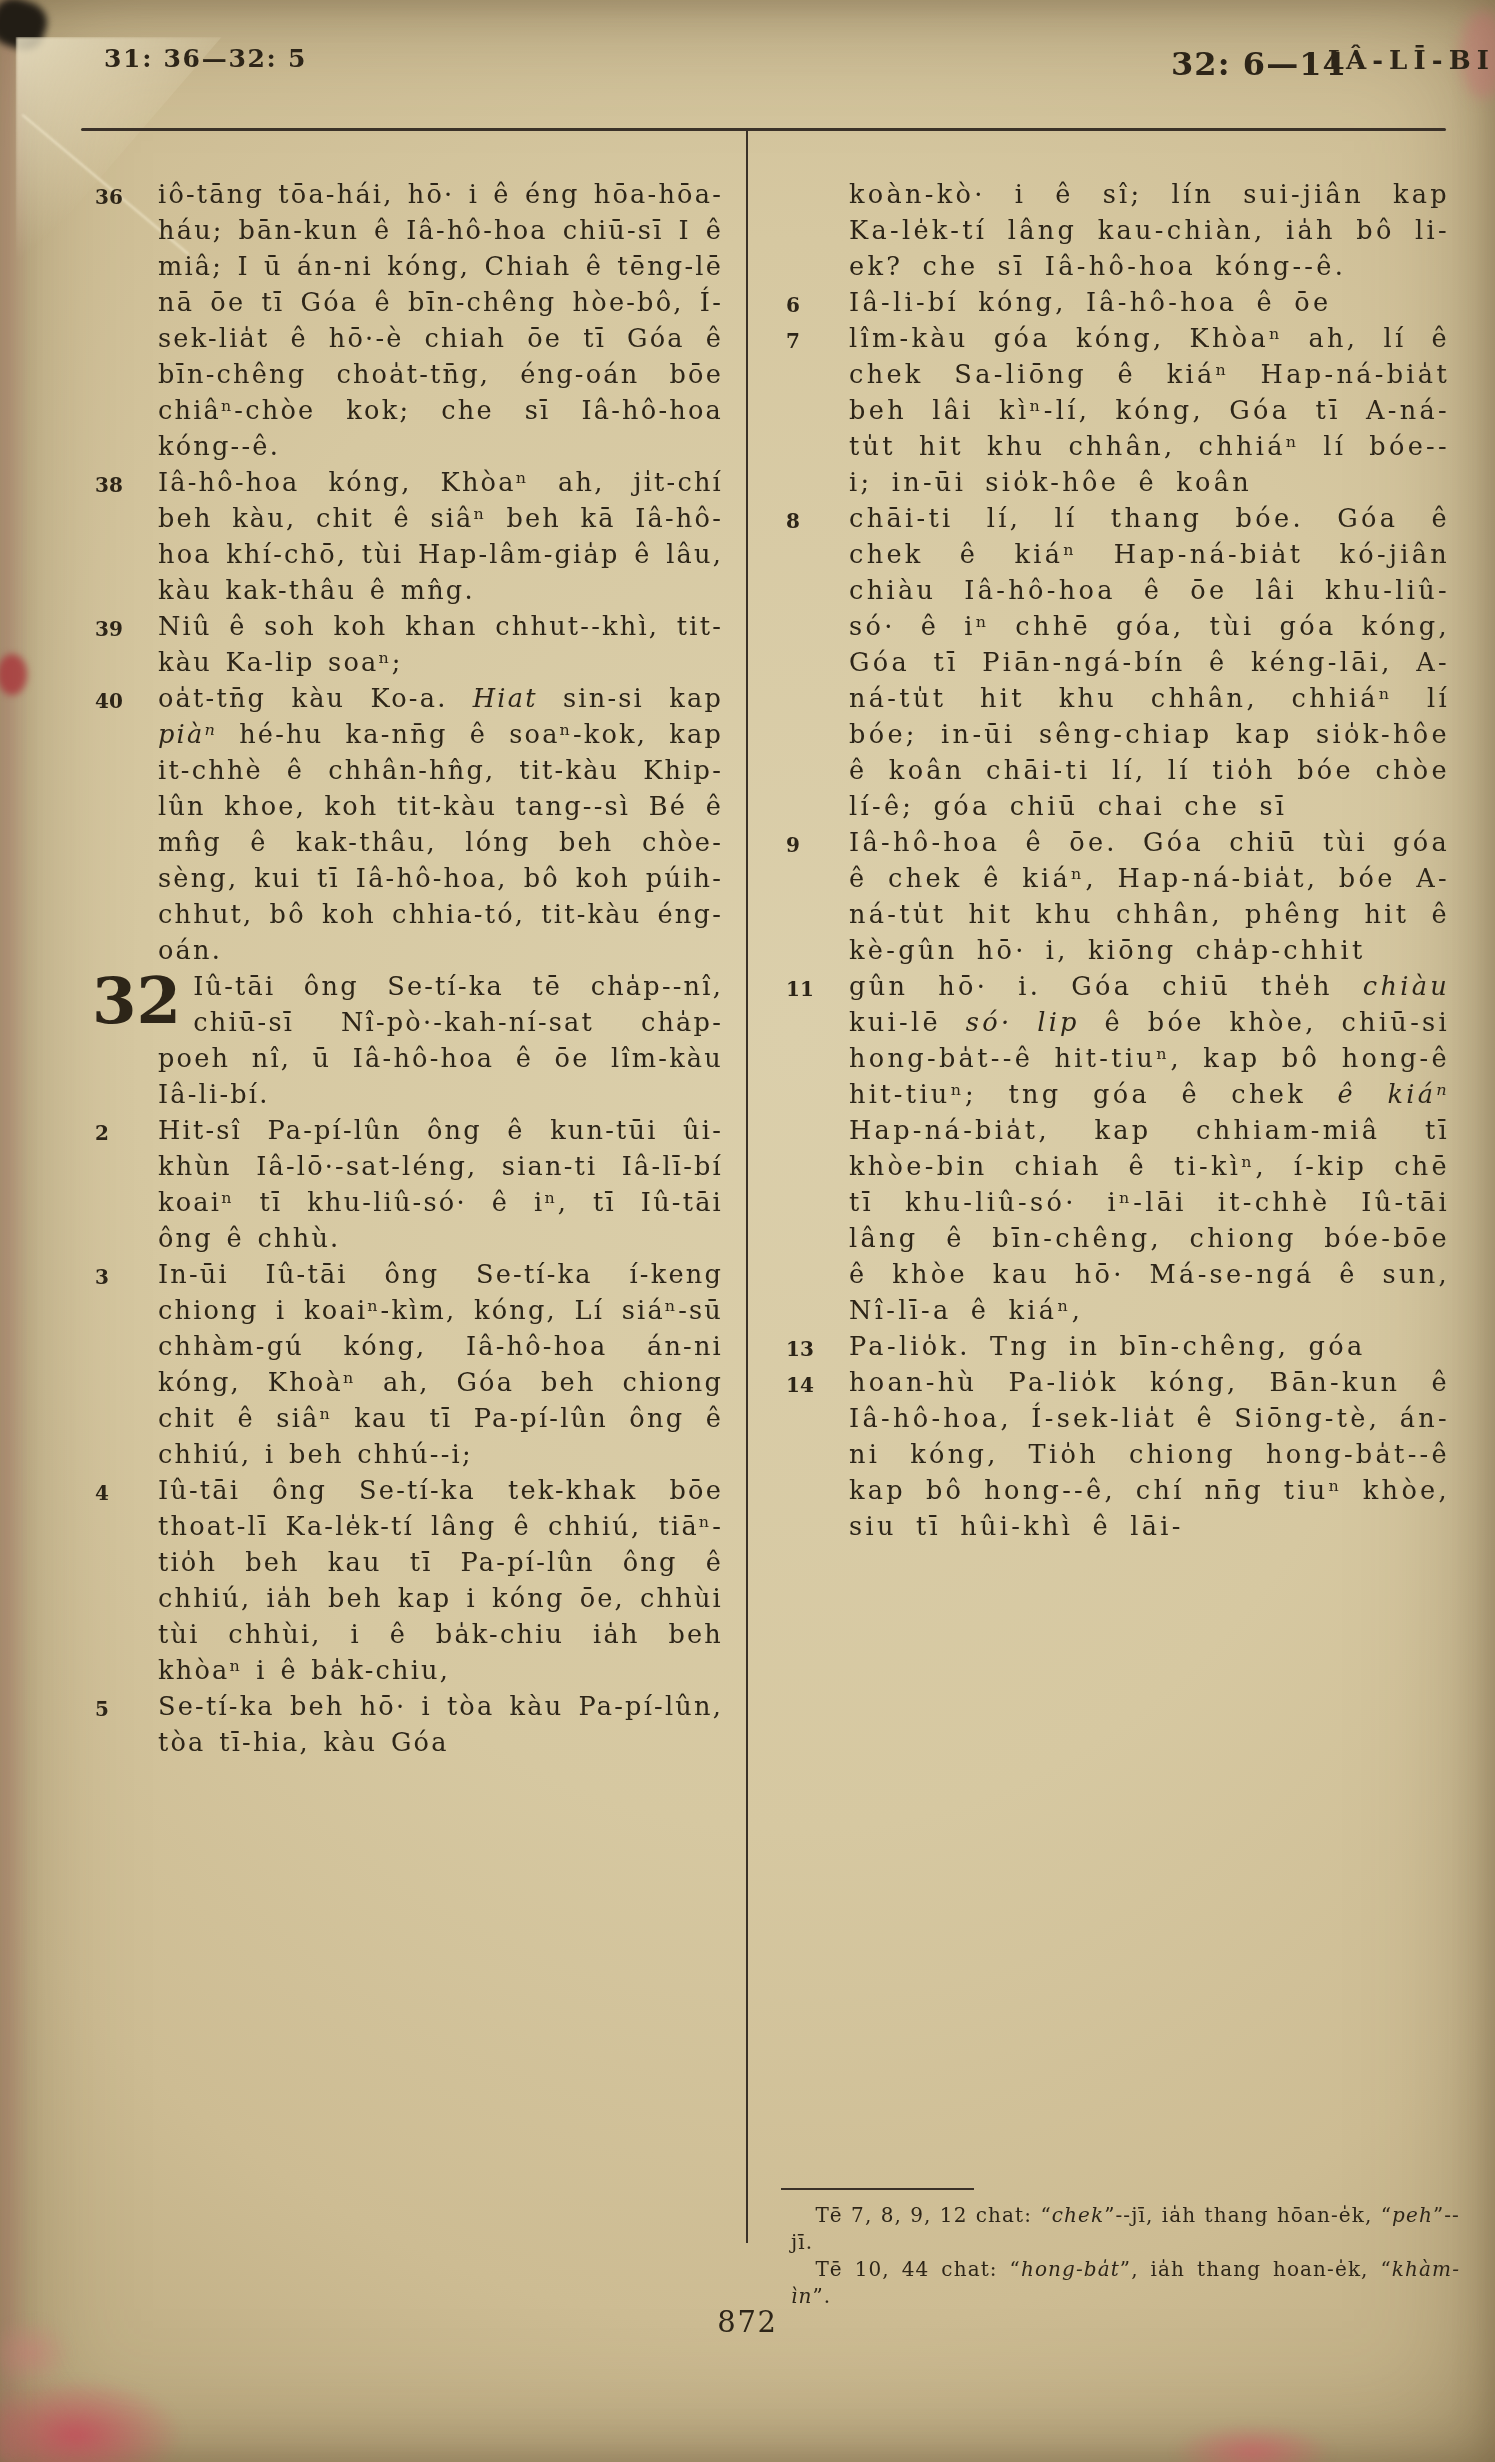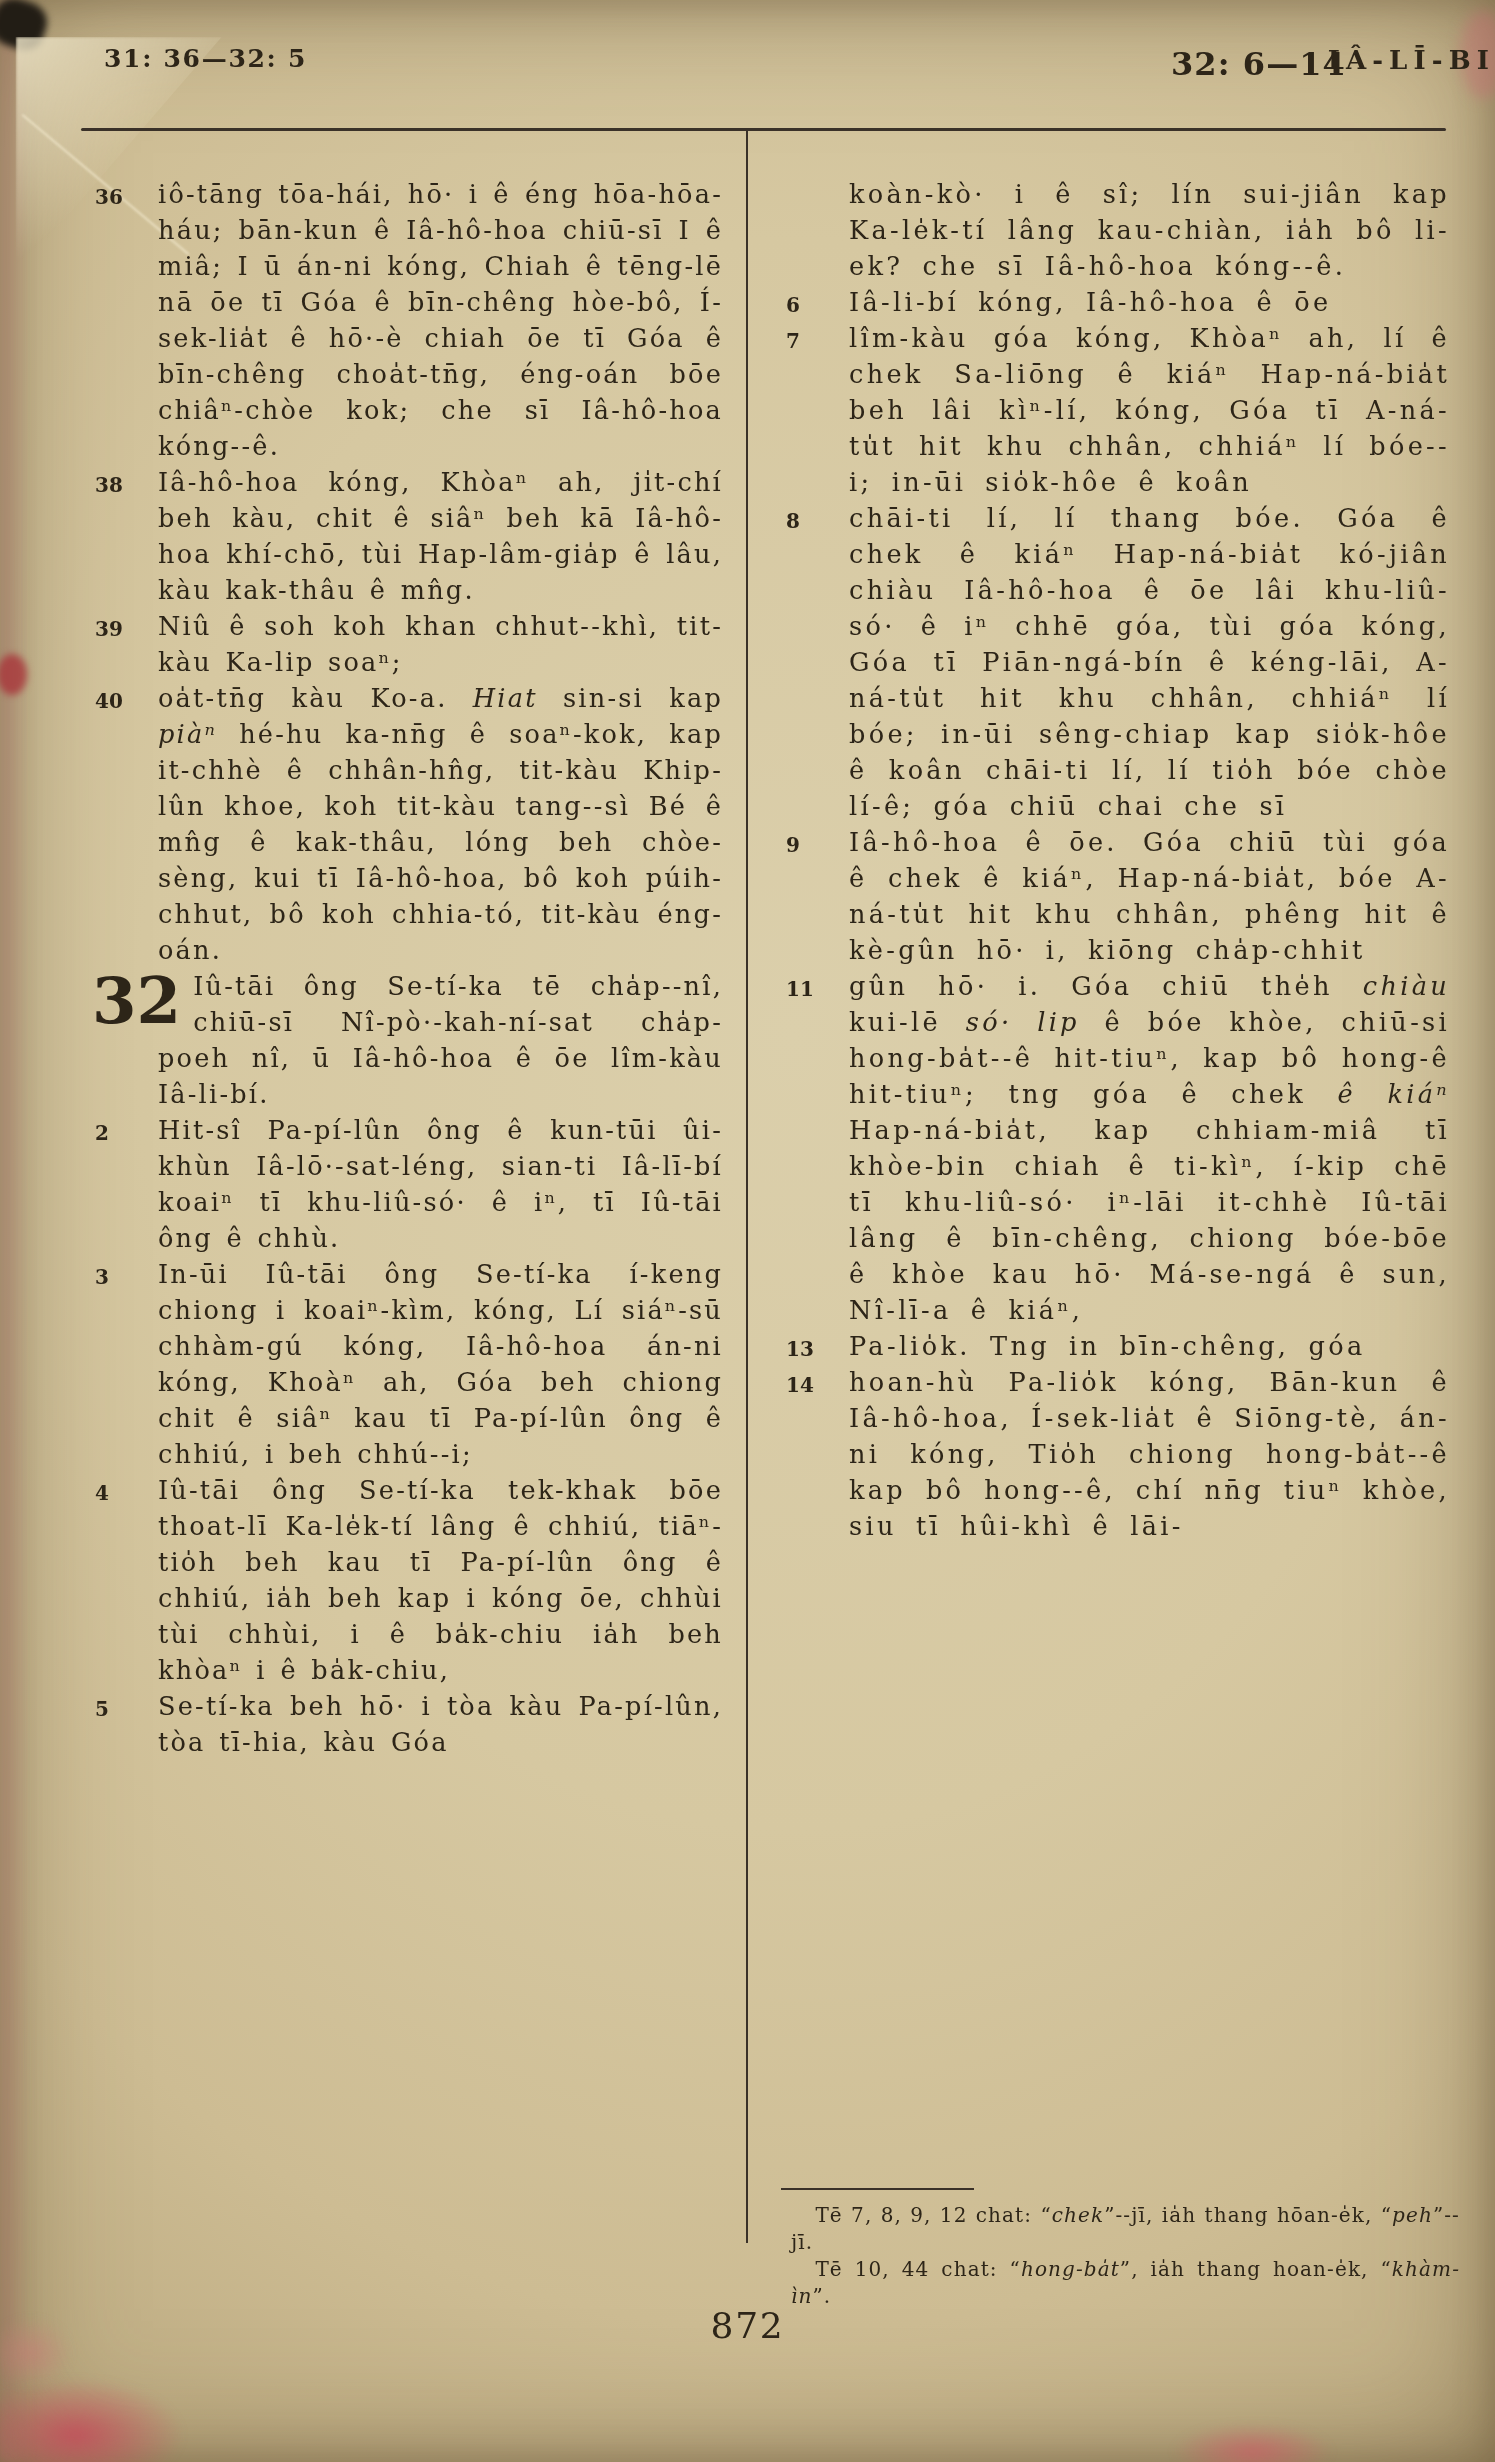--- a/index.html
+++ b/index.html
@@ -65,21 +65,21 @@
   .vtext i { font-style:italic; }
 
   
   .footnote-sep { position:absolute; left:781px; top:2188px; width:193px; height:1.7px;
     background:#3a3128; z-index:2; }
   .footnotes { position:absolute; left:781px; top:2202px; width:669px; z-index:2;
     font-size:20px; line-height:27px; text-align:justify; letter-spacing:1.1px;margin-left:10px; }
   .footnote { text-indent:24.4px; }
   .footnote i { font-style:italic; }
   .page-number { position:absolute; left:0; width:100%; top:2305px; text-align:center;
-    font-size:36px; letter-spacing:1.7px; z-index:2; }
+    font-size:29px; letter-spacing:1.7px; z-index:2; }
 </style>
 </head>
 <body>
 
 <div class="page">
 
   <div class="s edge-left"></div>
   <div class="s smudge-tl"></div>
   <div class="s fold-tl"></div>
   <div class="s crease-tl"></div>

